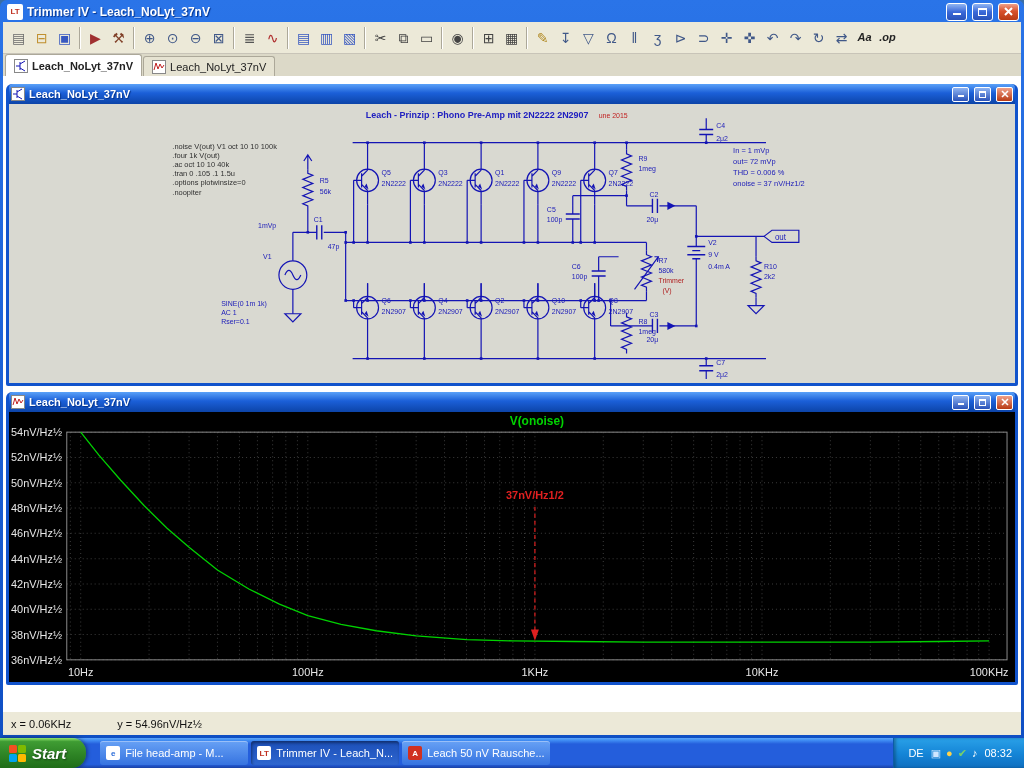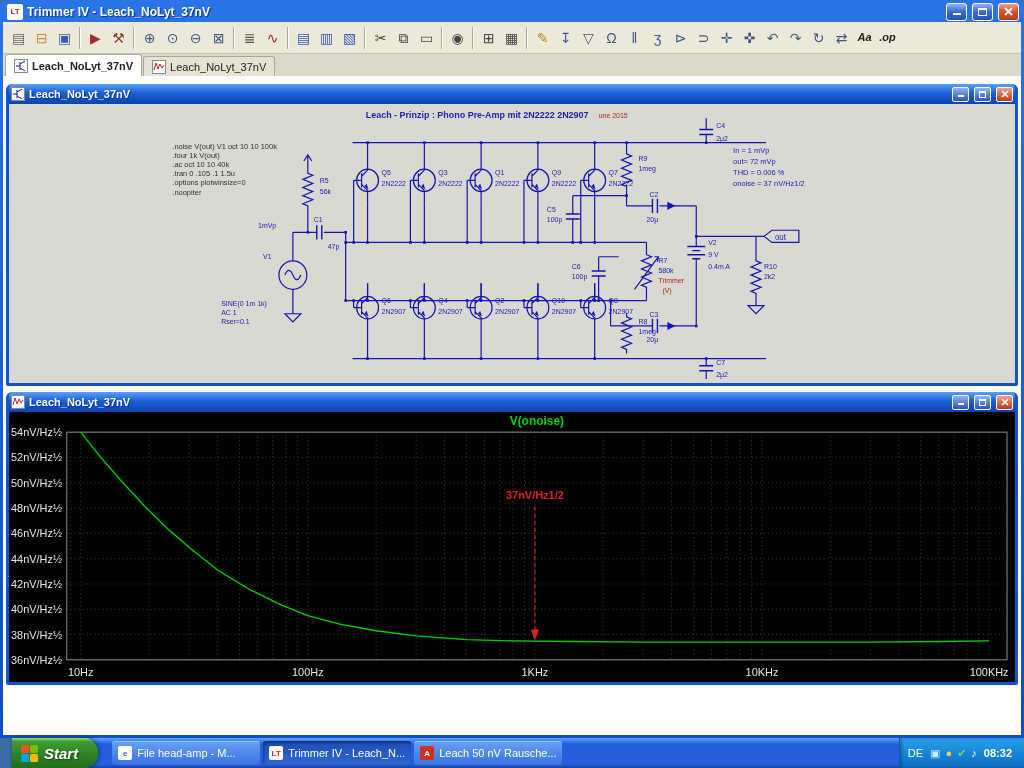--- a/index.html
+++ b/index.html
@@ -51,36 +51,36 @@
   #schematic-window{top:8px;height:302px;}
   #plot-window{top:316px;height:293px;}
   .schem-content{height:calc(100% - 20px);background:#d9d9d1;overflow:hidden;}
   .plot-content{height:calc(100% - 20px);background:#000;overflow:hidden;}
   .schem-content svg,.plot-content svg{display:block;width:100%;height:100%;}
 
   .statusbar{height:24px;background:#ece9d8;border-top:1px solid #fff;display:flex;align-items:center;gap:46px;
              padding:0 8px;font-size:11px;color:#111;}
 
   
-  .taskbar{position:absolute;left:12px;right:0;bottom:0;height:30px;display:flex;align-items:center;
+  .taskbar{position:absolute;left:0;right:0;bottom:0;height:30px;display:flex;align-items:center;
            background:linear-gradient(180deg,#5da6f7 0%,#3f8cf3 8%,#245edc 20%,#245edc 88%,#1941a5 100%);}
   .start{height:30px;display:flex;align-items:center;gap:6px;padding:0 20px 0 9px;color:#fff;font-weight:bold;
          font-style:italic;font-size:15px;text-shadow:1px 1px 2px #0007;border-radius:0 14px 14px 0;
          background:linear-gradient(180deg,#8ee26c 0%,#3f9c33 12%,#2e8425 55%,#1f6d18 100%);box-shadow:1px 0 4px #0007;}
   .tasks{display:flex;align-items:center;gap:3px;margin-left:14px;}
   .task{display:flex;align-items:center;gap:5px;width:148px;height:24px;padding:0 6px;border-radius:3px;color:#fff;
         font-size:11px;white-space:nowrap;overflow:hidden;background:linear-gradient(180deg,#67a1f5,#3673e0);
         box-shadow:inset 0 1px 0 #ffffff55;}
   .task.active{background:linear-gradient(180deg,#1c4fb8,#2e66cf);box-shadow:inset 1px 2px 3px #00000066;}
   .task-icon{flex:none;width:14px;height:14px;border-radius:2px;display:flex;align-items:center;justify-content:center;
              font-size:8px;font-weight:bold;}
-  .tray{margin-left:auto;height:30px;display:flex;align-items:center;gap:7px;padding:0 12px 0 8px;color:#fff;font-size:11px;
+  .tray{margin-left:auto;height:30px;display:flex;align-items:center;gap:7px;padding:0 12px 0 14px;color:#fff;font-size:11px;
         background:linear-gradient(180deg,#2aa1e8 0%,#1484d6 55%,#0f6fc0 100%);border-left:1px solid #0a5ca8;box-shadow:inset 2px 0 3px #00000044;}
   .tray-ico{font-size:11px;line-height:1;}
-  .tray-time{font-size:11px;font-weight:bold;}
+  .tray-time{font-size:11px;}
 </style>
 </head>
 <body>
 
 <div class="screen">
   <div class="app">
 
     <div class="titlebar">
       <span class="app-icon">LT</span>
       <span class="title-text">Trimmer IV - Leach_NoLyt_37nV</span>
@@ -498,20 +498,24 @@
                   <text x="528" y="86" font-size="11" fill="#e02020" font-weight="bold" text-anchor="middle">37nV/Hz1/2</text>
                   <line x1="528" y1="94" x2="528" y2="218" stroke="#e02020" stroke-width="1.2" stroke-dasharray="4,3"></line>
                   <polygon points="524,216 532,216 528,227" fill="#e02020"></polygon>
                 </g>
               </svg>
           </div>
         </div>
 
       </div>
 
+      <div class="statusbar">
+        <span>x = 0.06KHz</span>
+        <span>y = 54.96nV/Hz½</span>
+      </div>
     </div>
   </div>
 
   <div class="taskbar">
     <div class="start">
       <svg width="17" height="17" viewBox="0 0 17 17">
         <rect x="0" y="0" width="8" height="8" rx="1.5" fill="#f25022"></rect>
         <rect x="9" y="0" width="8" height="8" rx="1.5" fill="#7fba00"></rect>
         <rect x="0" y="9" width="8" height="8" rx="1.5" fill="#00a4ef"></rect>
         <rect x="9" y="9" width="8" height="8" rx="1.5" fill="#ffb900"></rect>

